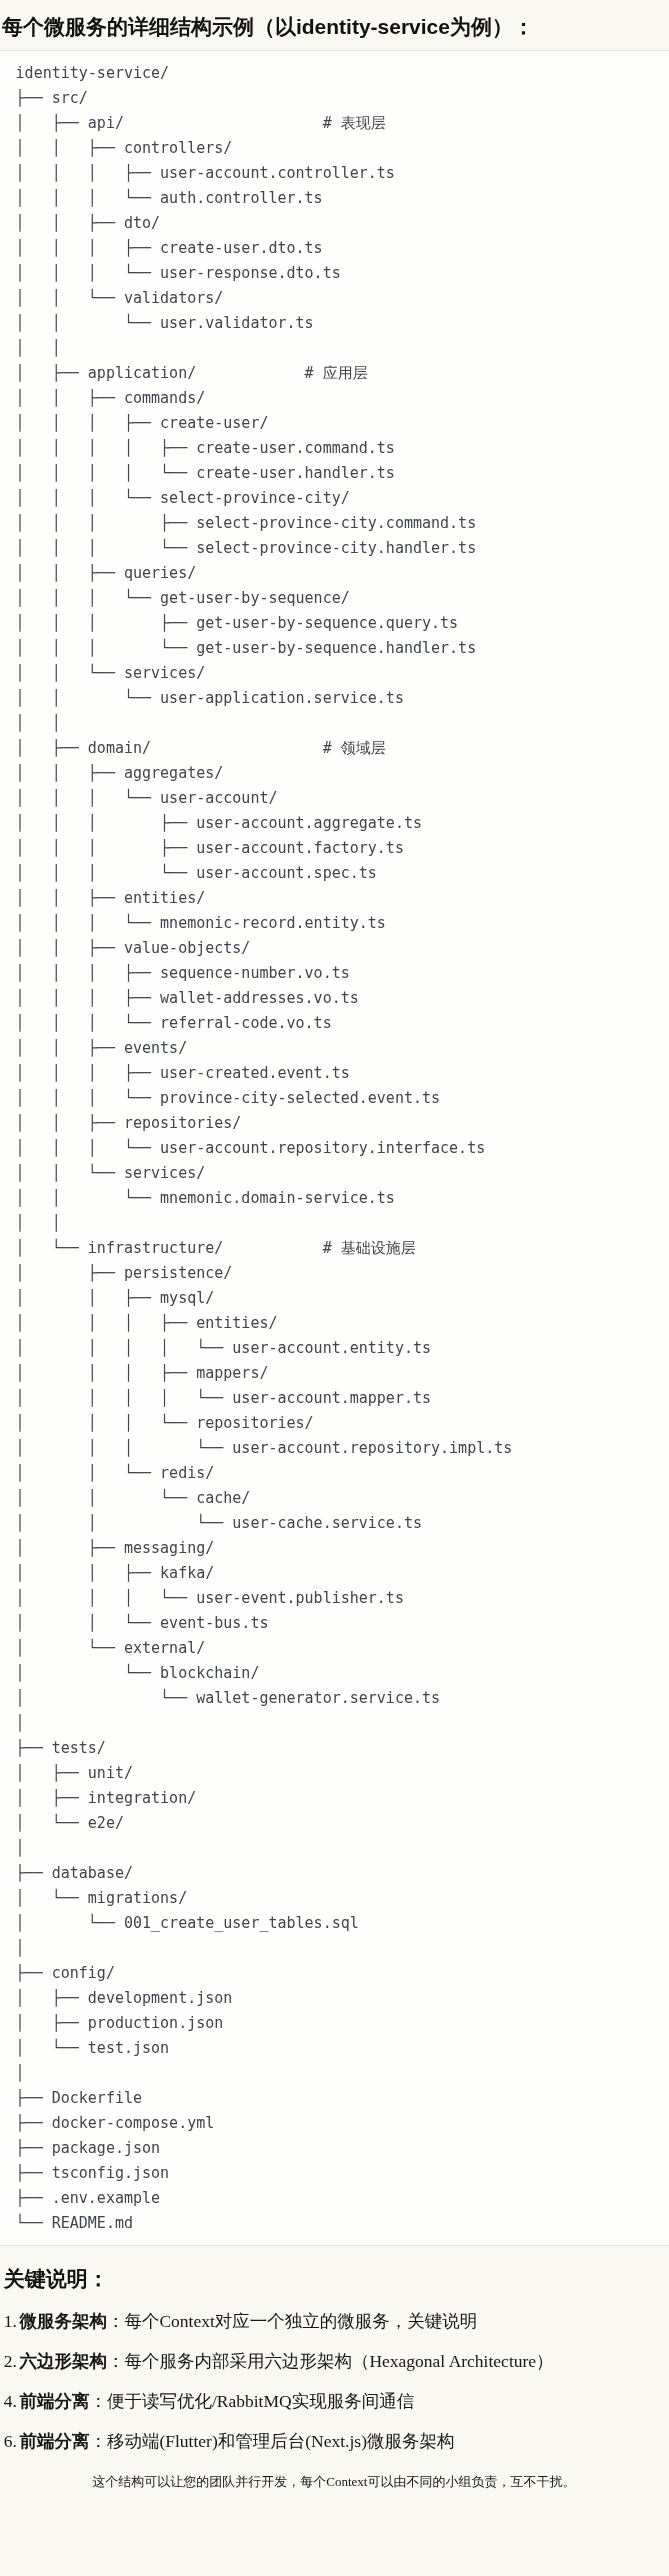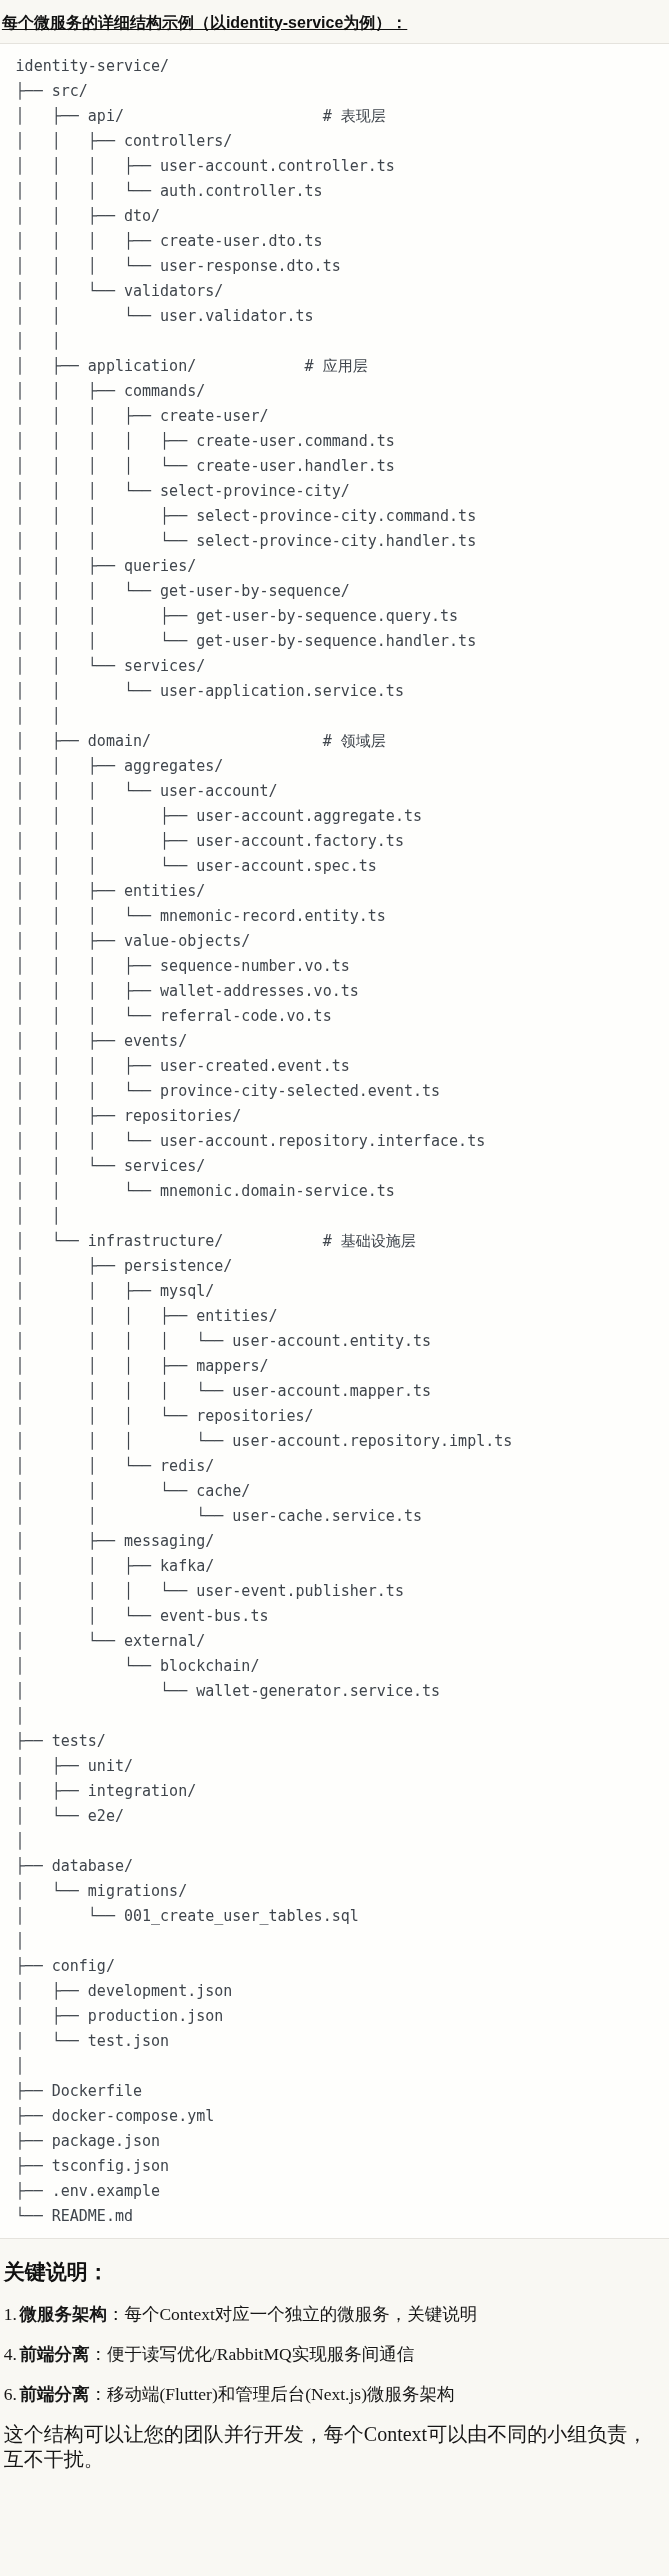--- a/index.html
+++ b/index.html
@@ -12,26 +12,25 @@
   *{margin:0;padding:0;box-sizing:border-box;}
   html,body{background:var(--page-bg);}
   body{
     width:669px;
     min-height:2576px;
     font-family:"Liberation Serif","DejaVu Serif",serif;
     color:var(--body-text);
   }
   .page-title{
     font-family:"Liberation Sans","DejaVu Sans",sans-serif;
-    font-size:16px;
+    font-size:21px;
     font-weight:700;
     line-height:1.3;
     padding:12.5px 5px 10px 1.9px;
     color:#111;
-    text-decoration:underline;
   }
   .code-block{
     background:var(--code-bg);
     border-top:0.6px solid var(--border);
     border-bottom:0.6px solid var(--border);
     padding:10px 6.3px 8.8px 15.6px;
     overflow:hidden;
   }
   .code-block pre{
     font-family:"DejaVu Sans Mono","Liberation Mono",monospace;
@@ -58,25 +57,26 @@
   }
   .note-num{
     display:inline-block;
     margin-right:2.5px;
   }
   .note-term{
     font-weight:700;
     margin-top:12px;
   }
   .closing-paragraph{
-    font-size:20px;
+    font-size:13px;
     line-height:25px;
     margin-top:5px;
     padding-left:0;
     color:var(--body-text);
+    text-align:center;
   }
 </style>
 </head>
 <body>
 
 <h1 class="page-title">每个微服务的详细结构示例（以identity-service为例）：</h1>
 
 <div class="code-block">
   <pre>identity-service/
 ├── src/
@@ -167,20 +167,23 @@
 └── README.md</pre>
 </div>
 
 <section class="notes">
   <h2 class="notes-heading">关键说明：</h2>
 
   <div class="note-item">
     <span class="note-num">1.</span><span class="note-term">微服务架构</span><span class="note-desc">：每个Context对应一个独立的微服务，关键说明</span>
   </div>
   <div class="note-item">
+    <span class="note-num">2.</span><span class="note-term">六边形架构</span><span class="note-desc">：每个服务内部采用六边形架构（Hexagonal Architecture）</span>
+  </div>
+  <div class="note-item">
     <span class="note-num">4.</span><span class="note-term">前端分离</span><span class="note-desc">：便于读写优化/RabbitMQ实现服务间通信</span>
   </div>
   <div class="note-item">
     <span class="note-num">6.</span><span class="note-term">前端分离</span><span class="note-desc">：移动端(Flutter)和管理后台(Next.js)微服务架构</span>
   </div>
 
   <p class="closing-paragraph">这个结构可以让您的团队并行开发，每个Context可以由不同的小组负责，互不干扰。</p>
 </section>
 
 

